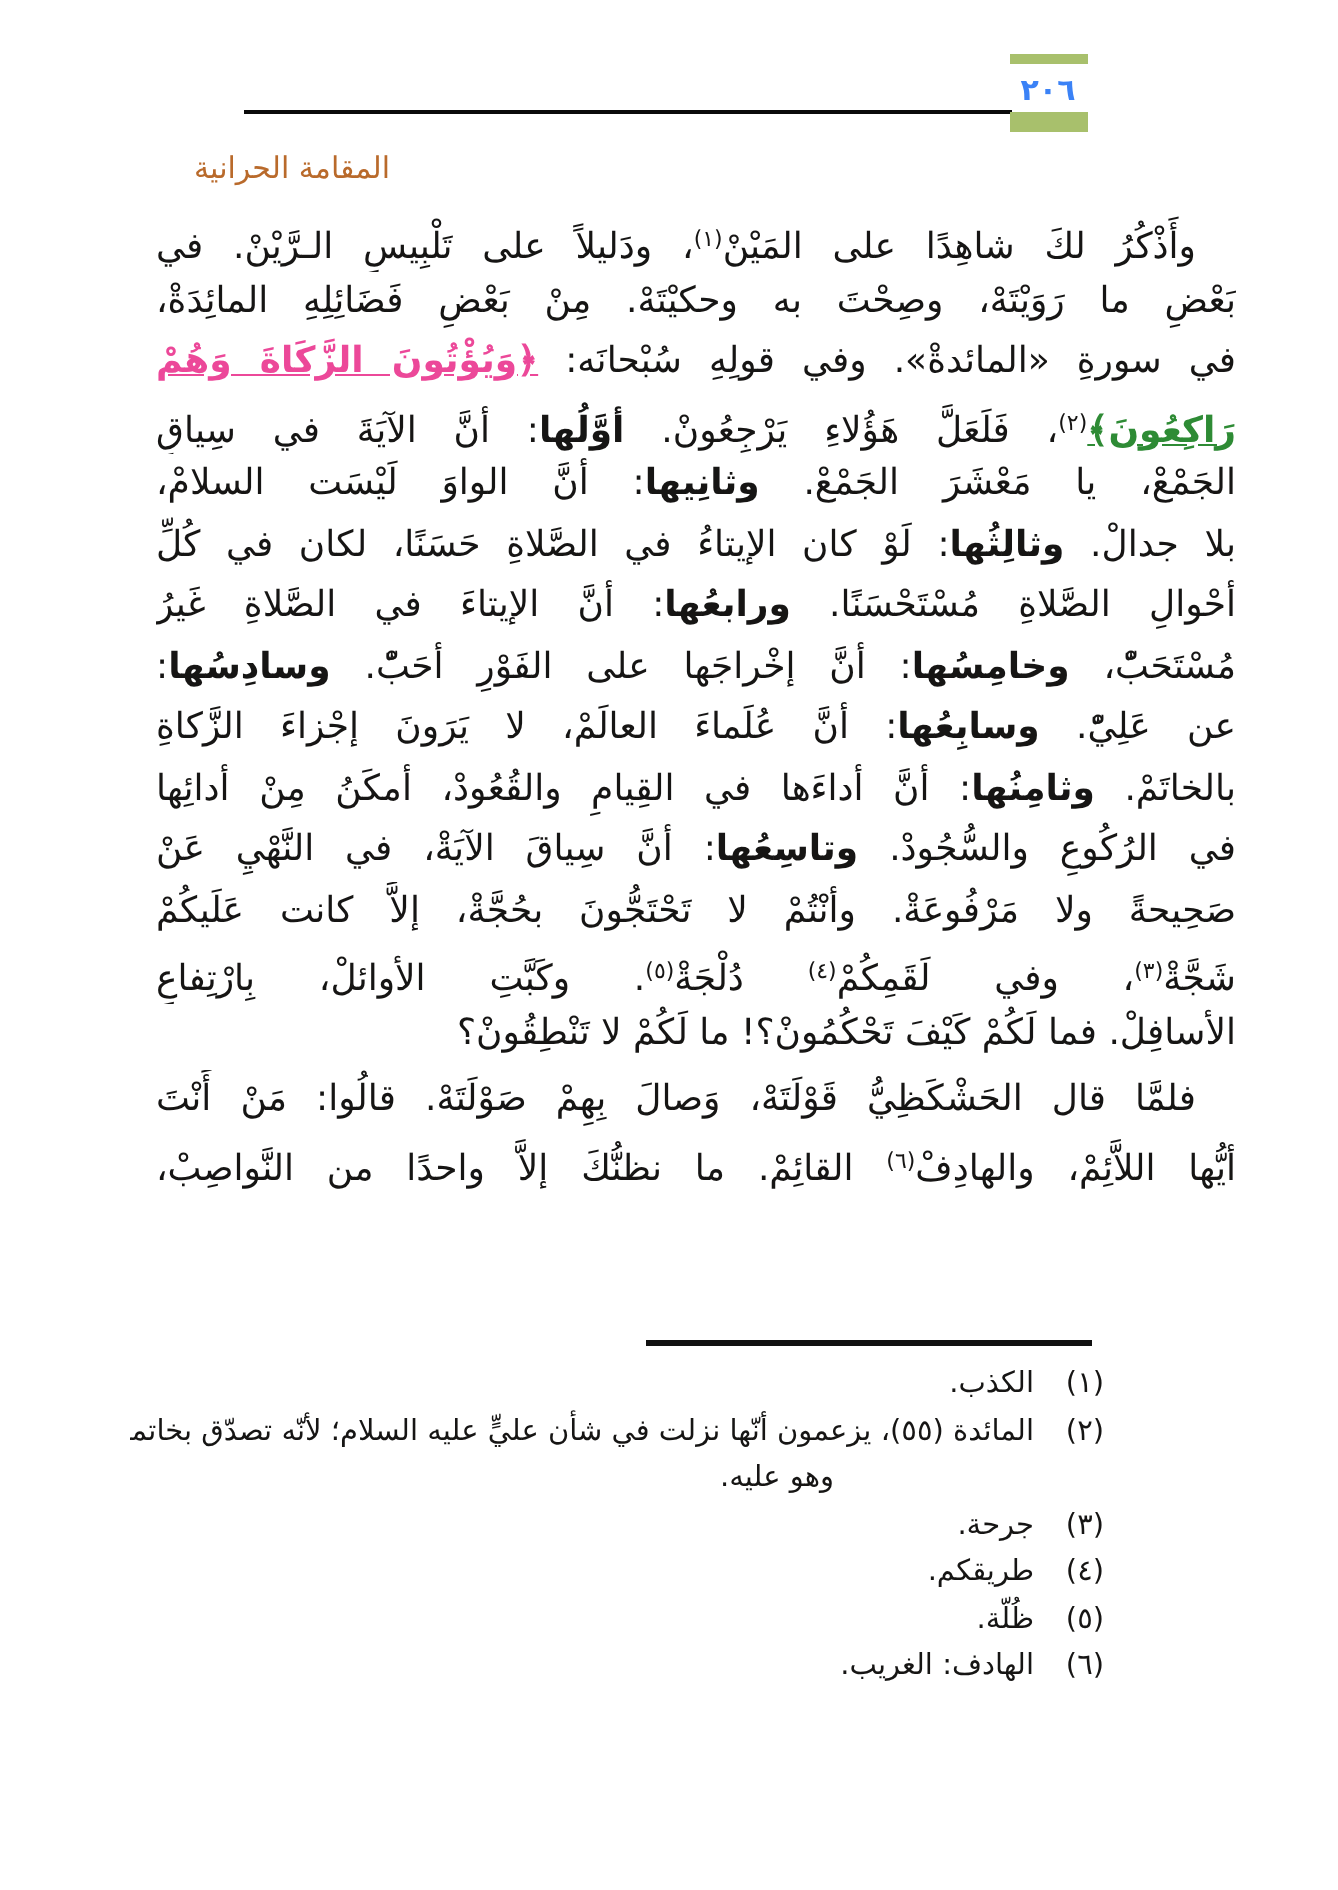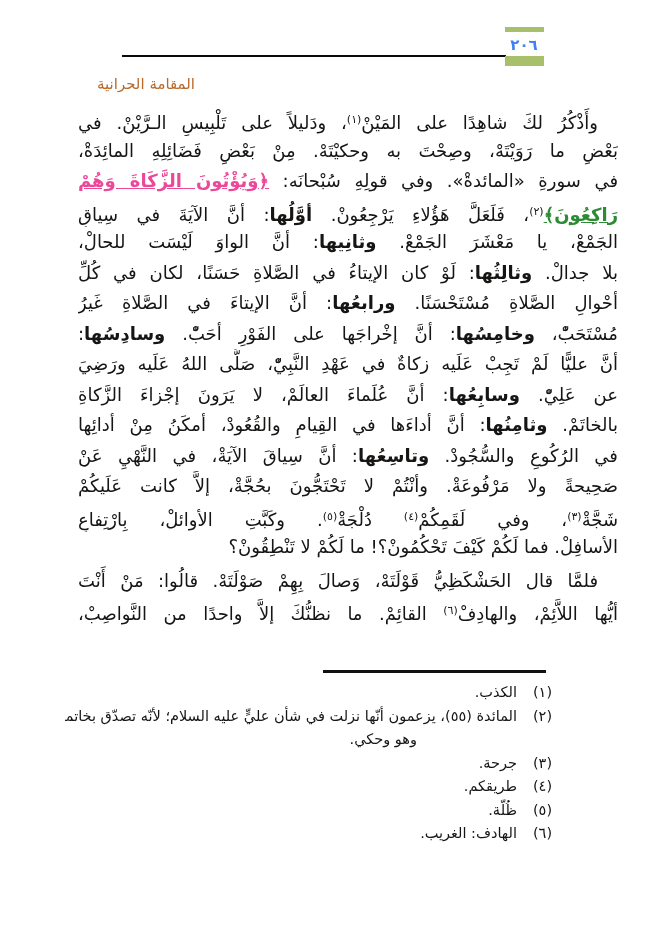--- a/index.html
+++ b/index.html
@@ -57,25 +57,24 @@
 <div id="header-rule"></div>
 <div id="bar-bottom" class="accent-bar" style="background: rgb(168, 192, 108);"></div>
 <div id="header-title" style="color: rgb(185, 106, 43);">المقامة الحرانية</div>
 
 <div id="body-text" dir="rtl">
     <div class="para">
       <div class="line indent"><span class="seg-n">وأَذْكُرُ لكَ شاهِدًا على المَيْنْ</span><span class="seg-sup">(١)</span><span class="seg-n">، ودَليلاً على تَلْبِيسِ الـرَّيْنْ. في</span></div>
       <div class="line"><span class="seg-n">بَعْضِ ما رَوَيْتَهْ، وصِحْتَ به وحكيْتَهْ. مِنْ بَعْضِ فَضَائِلِهِ المائِدَةْ،</span></div>
       <div class="line"><span class="seg-n">في سورةِ «المائدةْ». وفي قولِهِ سُبْحانَه: </span><span class="seg-q" style="color: #ec4899; text-decoration: underline;">﴿وَيُؤْتُونَ الزَّكَاةَ وَهُمْ</span></div>
       <div class="line"><span class="seg-q" style="color: rgb(46, 139, 53); text-decoration: underline;">رَاكِعُونَ﴾</span><span class="seg-sup">(٢)</span><span class="seg-n">، فَلَعَلَّ هَؤُلاءِ يَرْجِعُونْ. </span><span class="seg-b">أوَّلُها</span><span class="seg-n">: أنَّ الآيَةَ في سِياقِ</span></div>
-      <div class="line"><span class="seg-n">الجَمْعْ، يا مَعْشَرَ الجَمْعْ. </span><span class="seg-b">وثانِيها</span><span class="seg-n">: أنَّ الواوَ لَيْسَت للحالْ،</span></div>
+      <div class="line"><span class="seg-n">الجَمْعْ، يا مَعْشَرَ الجَمْعْ. </span><span class="seg-b">وثانِيها</span><span class="seg-n">: أنَّ الواوَ لَيْسَت السلامْ،</span></div>
       <div class="line"><span class="seg-n">بلا جدالْ. </span><span class="seg-b">وثالِثُها</span><span class="seg-n">: لَوْ كان الإيتاءُ في الصَّلاةِ حَسَنًا، لكان في كُلِّ</span></div>
       <div class="line"><span class="seg-n">أحْوالِ الصَّلاةِ مُسْتَحْسَنًا. </span><span class="seg-b">ورابعُها</span><span class="seg-n">: أنَّ الإيتاءَ في الصَّلاةِ غَيرُ</span></div>
       <div class="line"><span class="seg-n">مُسْتَحَبّْ، </span><span class="seg-b">وخامِسُها</span><span class="seg-n">: أنَّ إخْراجَها على الفَوْرِ أحَبّْ. </span><span class="seg-b">وسادِسُها</span><span class="seg-n">:</span></div>
-      <div class="line"><span class="seg-n">أنَّ عليًّا لَمْ تَجِبْ عَلَيه زكاةٌ في عَهْدِ النَّبِيّْ، صَلَّى اللهُ عَلَيه ورَضِيَ</span></div>
       <div class="line"><span class="seg-n">عن عَلِيّْ. </span><span class="seg-b">وسابِعُها</span><span class="seg-n">: أنَّ عُلَماءَ العالَمْ، لا يَرَونَ إجْزاءَ الزَّكاةِ</span></div>
       <div class="line"><span class="seg-n">بالخاتَمْ. </span><span class="seg-b">وثامِنُها</span><span class="seg-n">: أنَّ أداءَها في القِيامِ والقُعُودْ، أمكَنُ مِنْ أدائِها</span></div>
       <div class="line"><span class="seg-n">في الرُكُوعِ والسُّجُودْ. </span><span class="seg-b">وتاسِعُها</span><span class="seg-n">: أنَّ سِياقَ الآيَةْ، في النَّهْيِ عَنْ</span></div>
       <div class="line"><span class="seg-n">صَحِيحةً ولا مَرْفُوعَةْ. وأنْتُمْ لا تَحْتَجُّونَ بحُجَّةْ، إلاَّ كانت عَلَيكُمْ</span></div>
       <div class="line"><span class="seg-n">شَجَّةْ</span><span class="seg-sup">(٣)</span><span class="seg-n">، وفي لَقَمِكُمْ</span><span class="seg-sup">(٤)</span><span class="seg-n"> دُلْجَةْ</span><span class="seg-sup">(٥)</span><span class="seg-n">. وكَبَّتِ الأوائلْ، بِارْتِفاعِ</span></div>
       <div class="line end"><span class="seg-n">الأسافِلْ. فما لَكُمْ كَيْفَ تَحْكُمُونْ؟! ما لَكُمْ لا تَنْطِقُونْ؟</span></div>
     </div>
     <div class="para para2">
       <div class="line indent"><span class="seg-n">فلمَّا قال الحَشْكَظِيُّ قَوْلَتَهْ، وَصالَ بِهِمْ صَوْلَتَهْ. قالُوا: مَنْ أَنْتَ</span></div>
       <div class="line"><span class="seg-n">أيُّها اللاَّئِمْ، والهادِفْ</span><span class="seg-sup">(٦)</span><span class="seg-n"> القائِمْ. ما نظنُّكَ إلاَّ واحدًا من النَّواصِبْ،</span></div>
@@ -87,21 +86,21 @@
     <div class="fn-row">
       <span class="fn-num">(١)</span>
       <div class="fn-text">
         <div class="fn-line">الكذب.</div>
       </div>
     </div>
     <div class="fn-row">
       <span class="fn-num">(٢)</span>
       <div class="fn-text">
         <div class="fn-line justify">المائدة (٥٥)، يزعمون أنّها نزلت في شأن عليٍّ عليه السلام؛ لأنّه تصدّق بخاتمه</div>
-        <div class="fn-line cont">وهو وحكي.</div>
+        <div class="fn-line cont">وهو عليه.</div>
       </div>
     </div>
     <div class="fn-row">
       <span class="fn-num">(٣)</span>
       <div class="fn-text">
         <div class="fn-line">جرحة.</div>
       </div>
     </div>
     <div class="fn-row">
       <span class="fn-num">(٤)</span>

